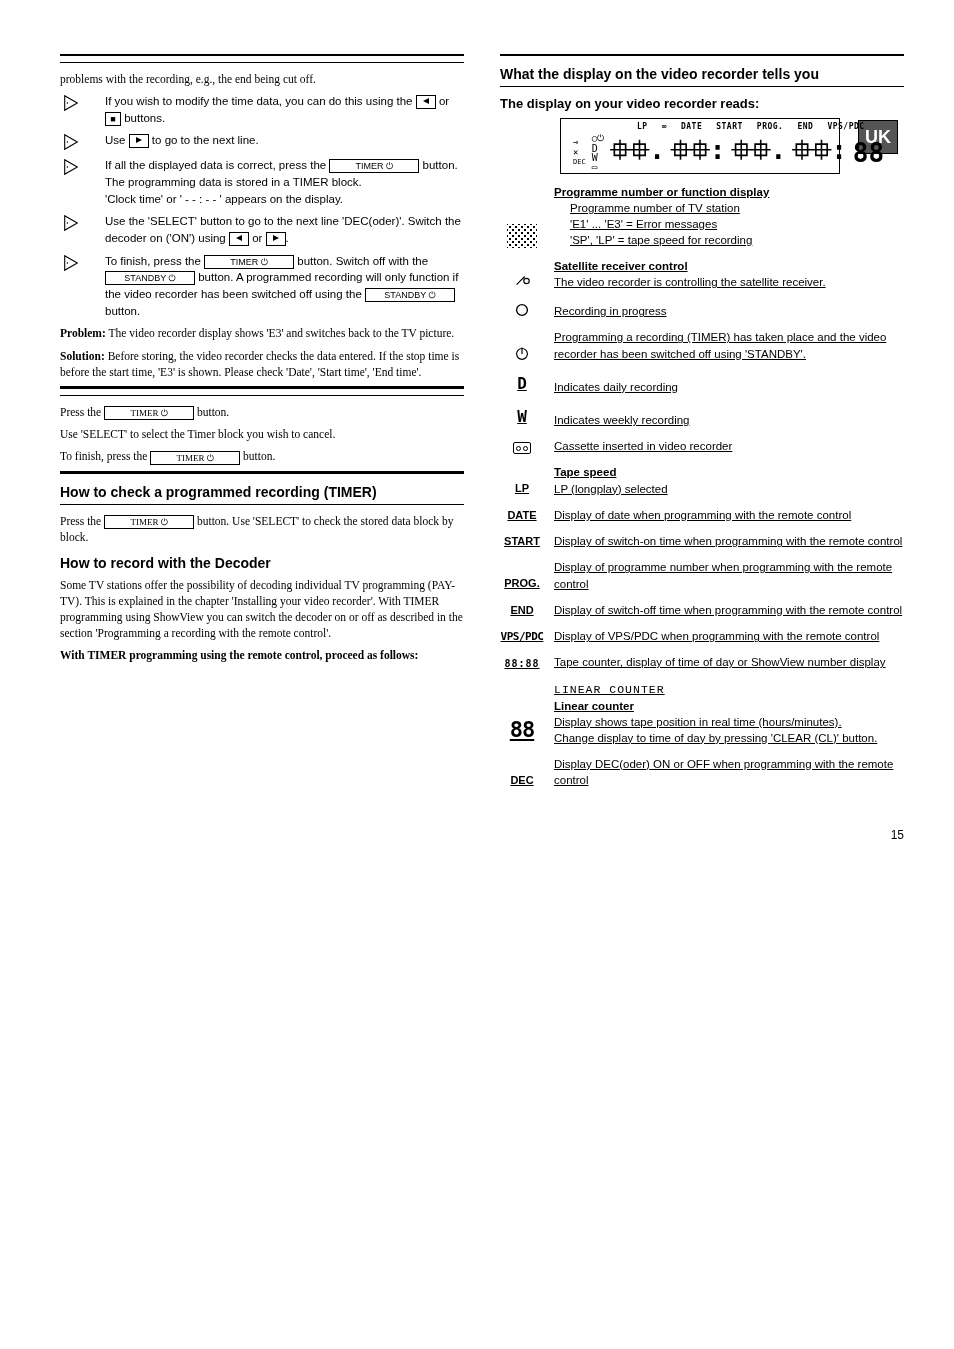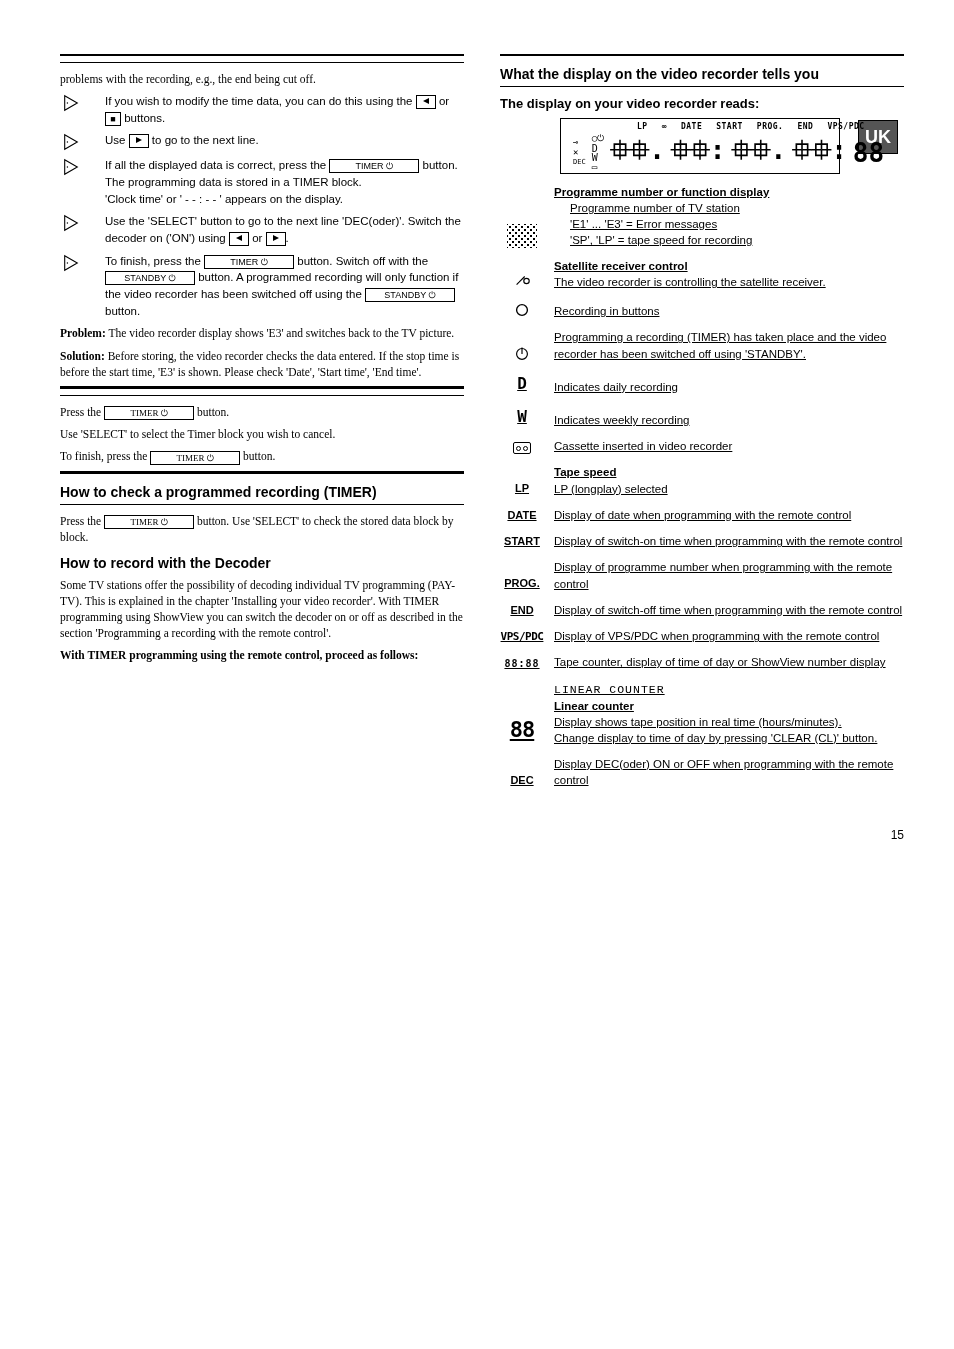--- a/index.html
+++ b/index.html
@@ -269,21 +269,21 @@
       </div>
     </div>
 
     <div class="icon-row">
       <div class="icon-cell">
         <svg class="svg-icon" viewBox="0 0 20 20">
             <circle cx="10" cy="10" r="6" fill="none" stroke="#000" stroke-width="1.5"></circle>
           </svg>
       </div>
       <div class="icon-body">
-        <span>Recording in buttons</span>
+        <span>Recording in progress</span>
       </div>
     </div>
 
     <div class="icon-row">
       <div class="icon-cell">
         <svg class="svg-icon" viewBox="0 0 20 20">
             <circle cx="10" cy="11" r="6" fill="none" stroke="#000" stroke-width="1.3"></circle>
             <line x1="10" y1="4" x2="10" y2="11" stroke="#000" stroke-width="1.3"></line>
           </svg>
       </div>

